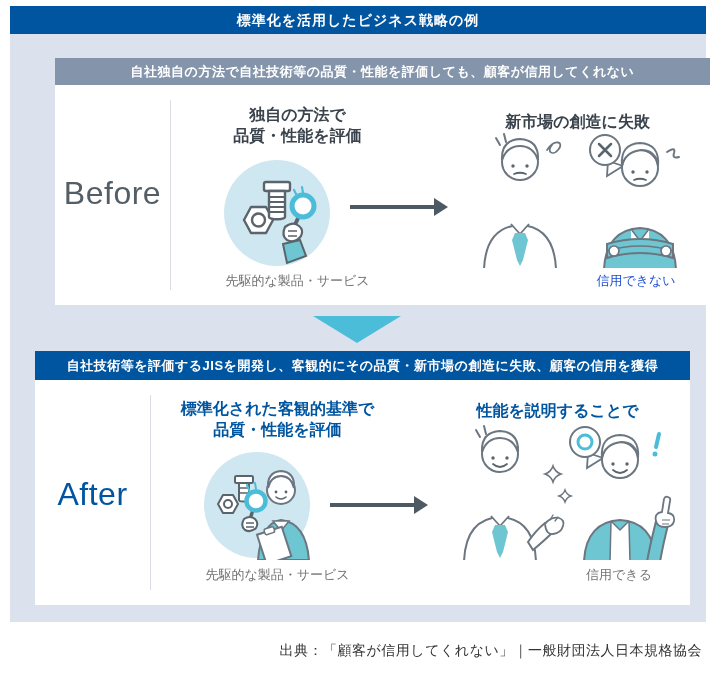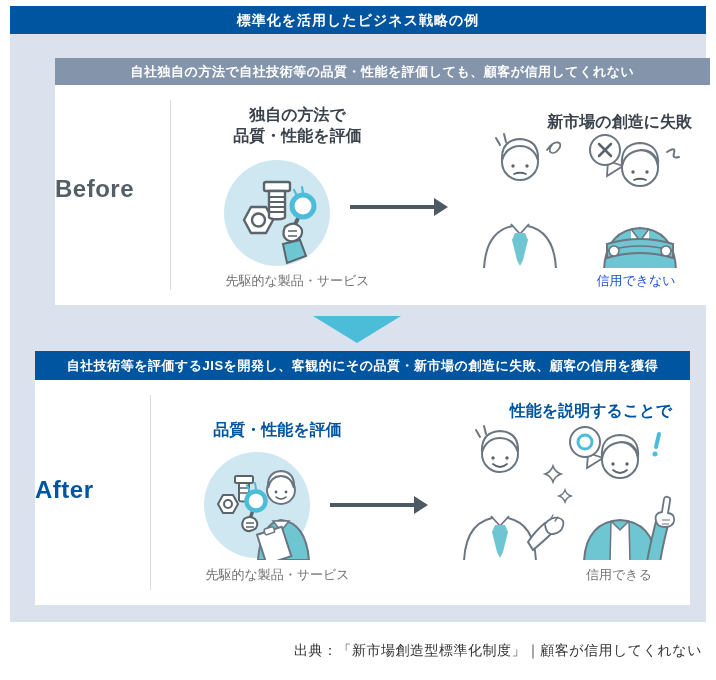--- a/index.html
+++ b/index.html
@@ -19,32 +19,32 @@
 
   .panel-header{width:100%;color:#ffffff;font-weight:bold;font-size:13px;
                 text-align:center;letter-spacing:.5px;}
   .panel-before .panel-header{height:27px;line-height:27px;background:#8394ab;}
   .panel-after .panel-header{height:29px;line-height:29px;background:#0055a0;}
 
   .panel-body{position:relative;width:100%;background:#ffffff;}
   .panel-before .panel-body{height:220px;}
   .panel-after  .panel-body{height:225px;}
 
-  .side-label{position:absolute;left:0;width:115px;text-align:left;
-              font-size:24px;font-weight:bold;letter-spacing:.5px;}
+  .side-label{position:absolute;left:0;width:115px;text-align:center;
+              font-size:32px;font-weight:normal;letter-spacing:.5px;}
   .before-label{top:90px;color:#535e66;}
   .after-label{top:96px;color:#0055a0;}
 
   .v-divider{position:absolute;left:115px;top:15px;bottom:15px;width:1px;background:#d9dce2;}
 
   .col-heading{position:absolute;text-align:center;font-weight:bold;font-size:16px;line-height:21px;}
   .heading-dark{color:#3a434c;}
   .heading-blue{color:#0055a0;}
   .left-heading{left:120px;width:245px;top:19px;}
-  .right-heading{left:392px;width:245px;top:26px;text-align:right;}
+  .right-heading{left:400px;width:245px;top:26px;}
   .panel-after .left-heading{top:18px;}
   .panel-after .right-heading{top:20px;}
 
   .circle-illu{position:absolute;left:167px;top:73px;width:110px;height:110px;}
   .panel-after .circle-illu{top:70px;}
 
   .caption{position:absolute;font-size:13px;text-align:center;}
   .caption-blue{color:#737373;}
   .caption-gray{color:#1d4ed8;}
   .left-caption{left:120px;width:245px;top:187px;}
@@ -157,21 +157,21 @@
     <div class="transition-triangle"></div>
 
     <section class="panel panel-after">
       <div class="panel-header">自社技術等を評価するJISを開発し、客観的にその品質・新市場の創造に失敗、顧客の信用を獲得</div>
       <div class="panel-body">
 
         <div class="side-label after-label">After</div>
         <div class="v-divider"></div>
 
         <div class="col-heading heading-blue left-heading">
-          <br>
+          <span>標準化された客観的基準で</span><br>
           <span>品質・性能を評価</span>
         </div>
 
         <svg class="circle-illu" viewBox="0 0 110 110">
           <circle cx="55" cy="55" r="53" fill="#cfe7f0"></circle>
           <g fill="#ffffff" stroke="#5a646c" stroke-width="2" stroke-linejoin="round">
             <polygon points="16,54 21,45 31,45 36,54 31,63 21,63"></polygon>
             <circle cx="26" cy="54" r="4"></circle>
             <rect x="33" y="26" width="18" height="7" rx="1.5"></rect>
             <path d="M37,33 h10 v17 c0,2 -10,2 -10,0 z"></path>
@@ -239,15 +239,15 @@
           <path d="M224,14 l-3,13" stroke="#4cbdd9" stroke-width="4" stroke-linecap="round"></path>
           <circle cx="220" cy="34" r="2.5" fill="#4cbdd9"></circle>
         </svg>
 
         <div class="caption caption-blue right-caption-after">信用できる</div>
       </div>
     </section>
 
   </div>
 
-  <div class="footer-source">出典：「新市場創造型標準化制度」｜顧客が信用してくれない</div>
+  <div class="footer-source">出典：「顧客が信用してくれない」｜一般財団法人日本規格協会</div>
 
 </div>
 
 </body></html>

